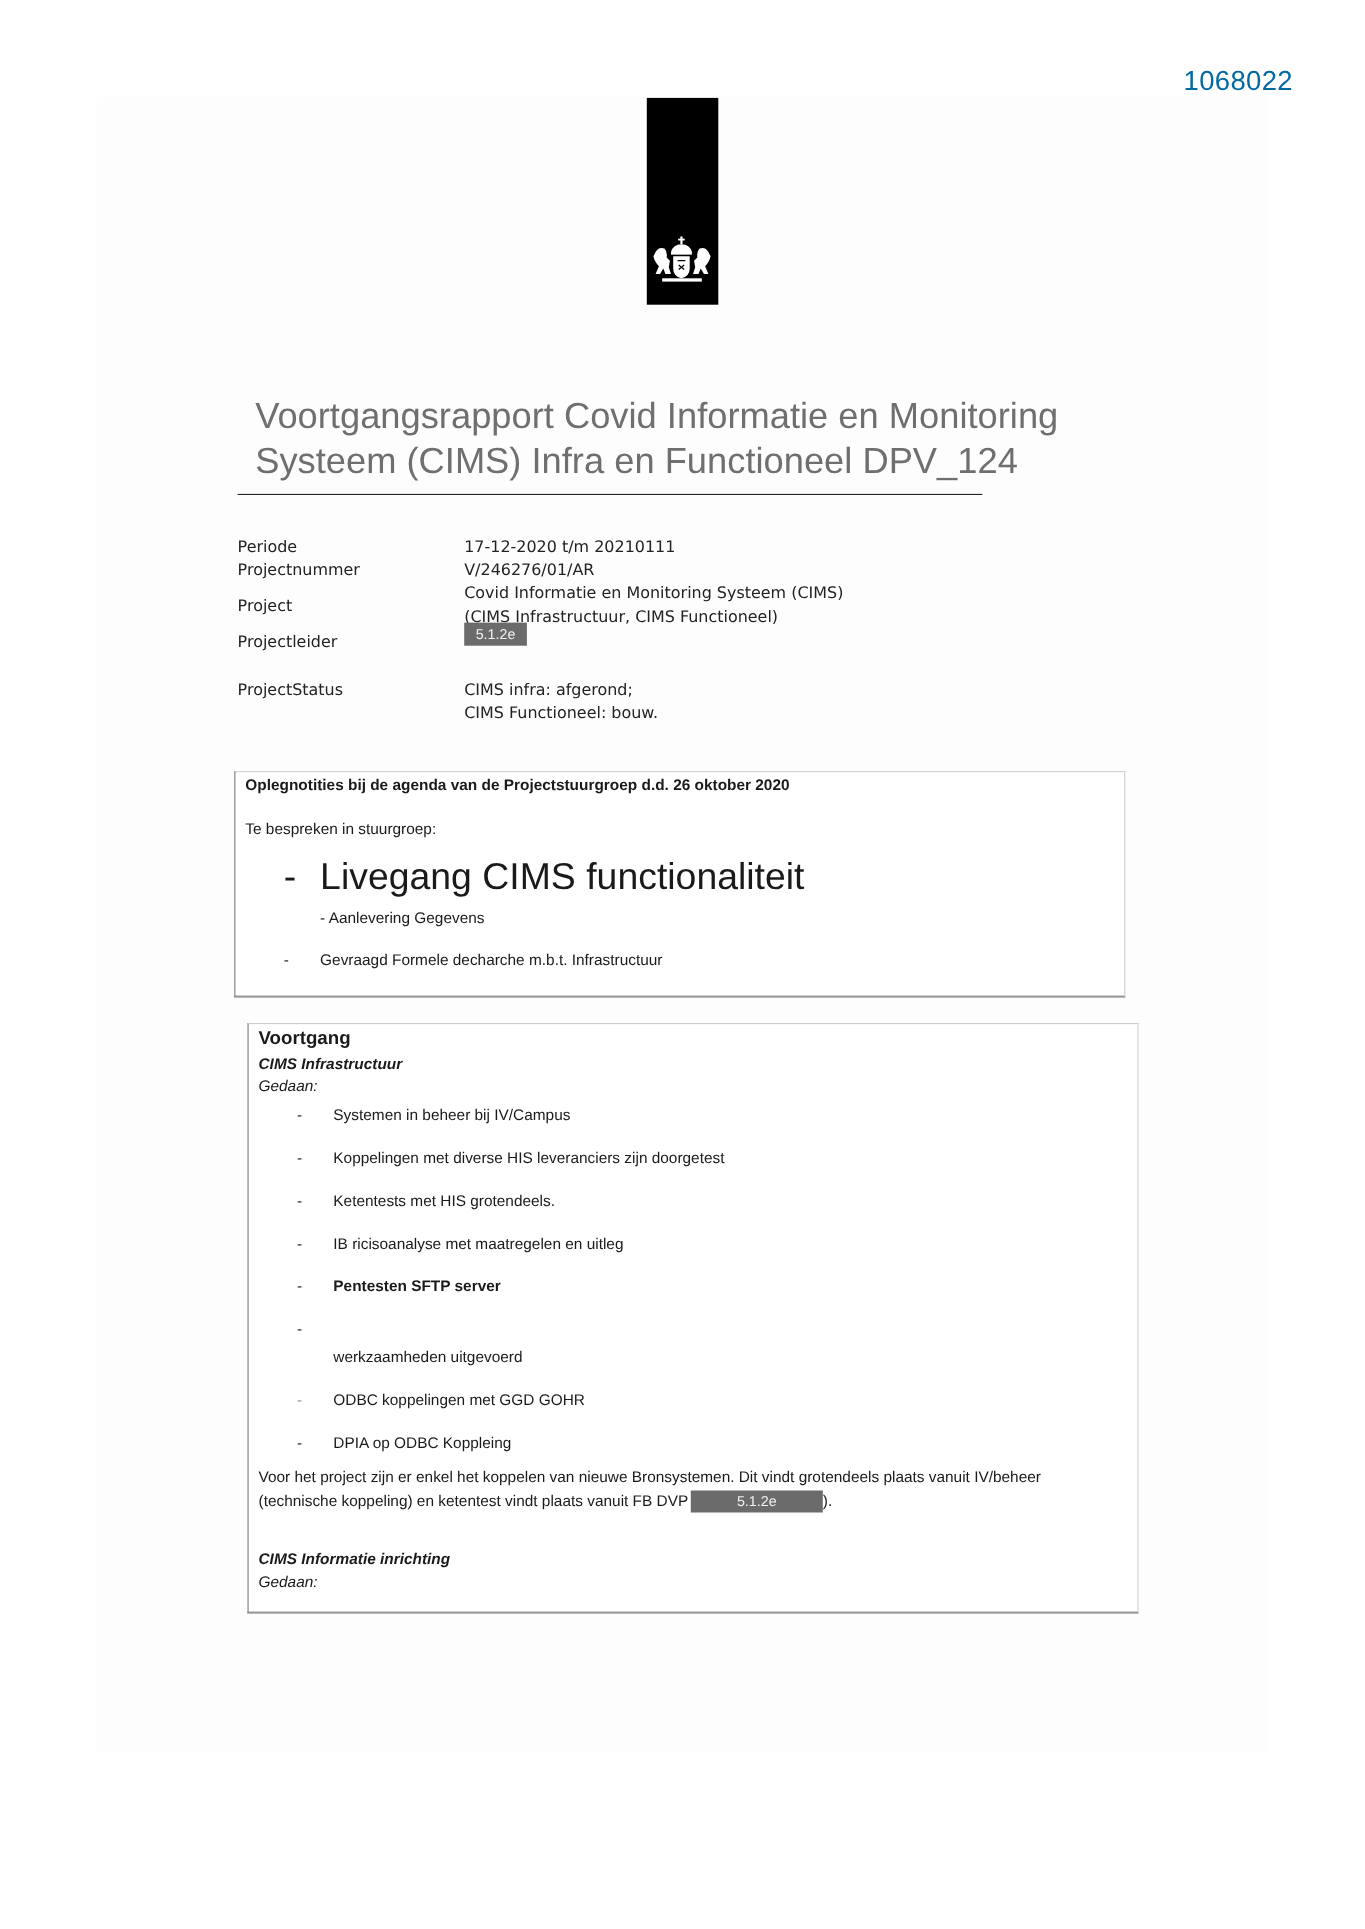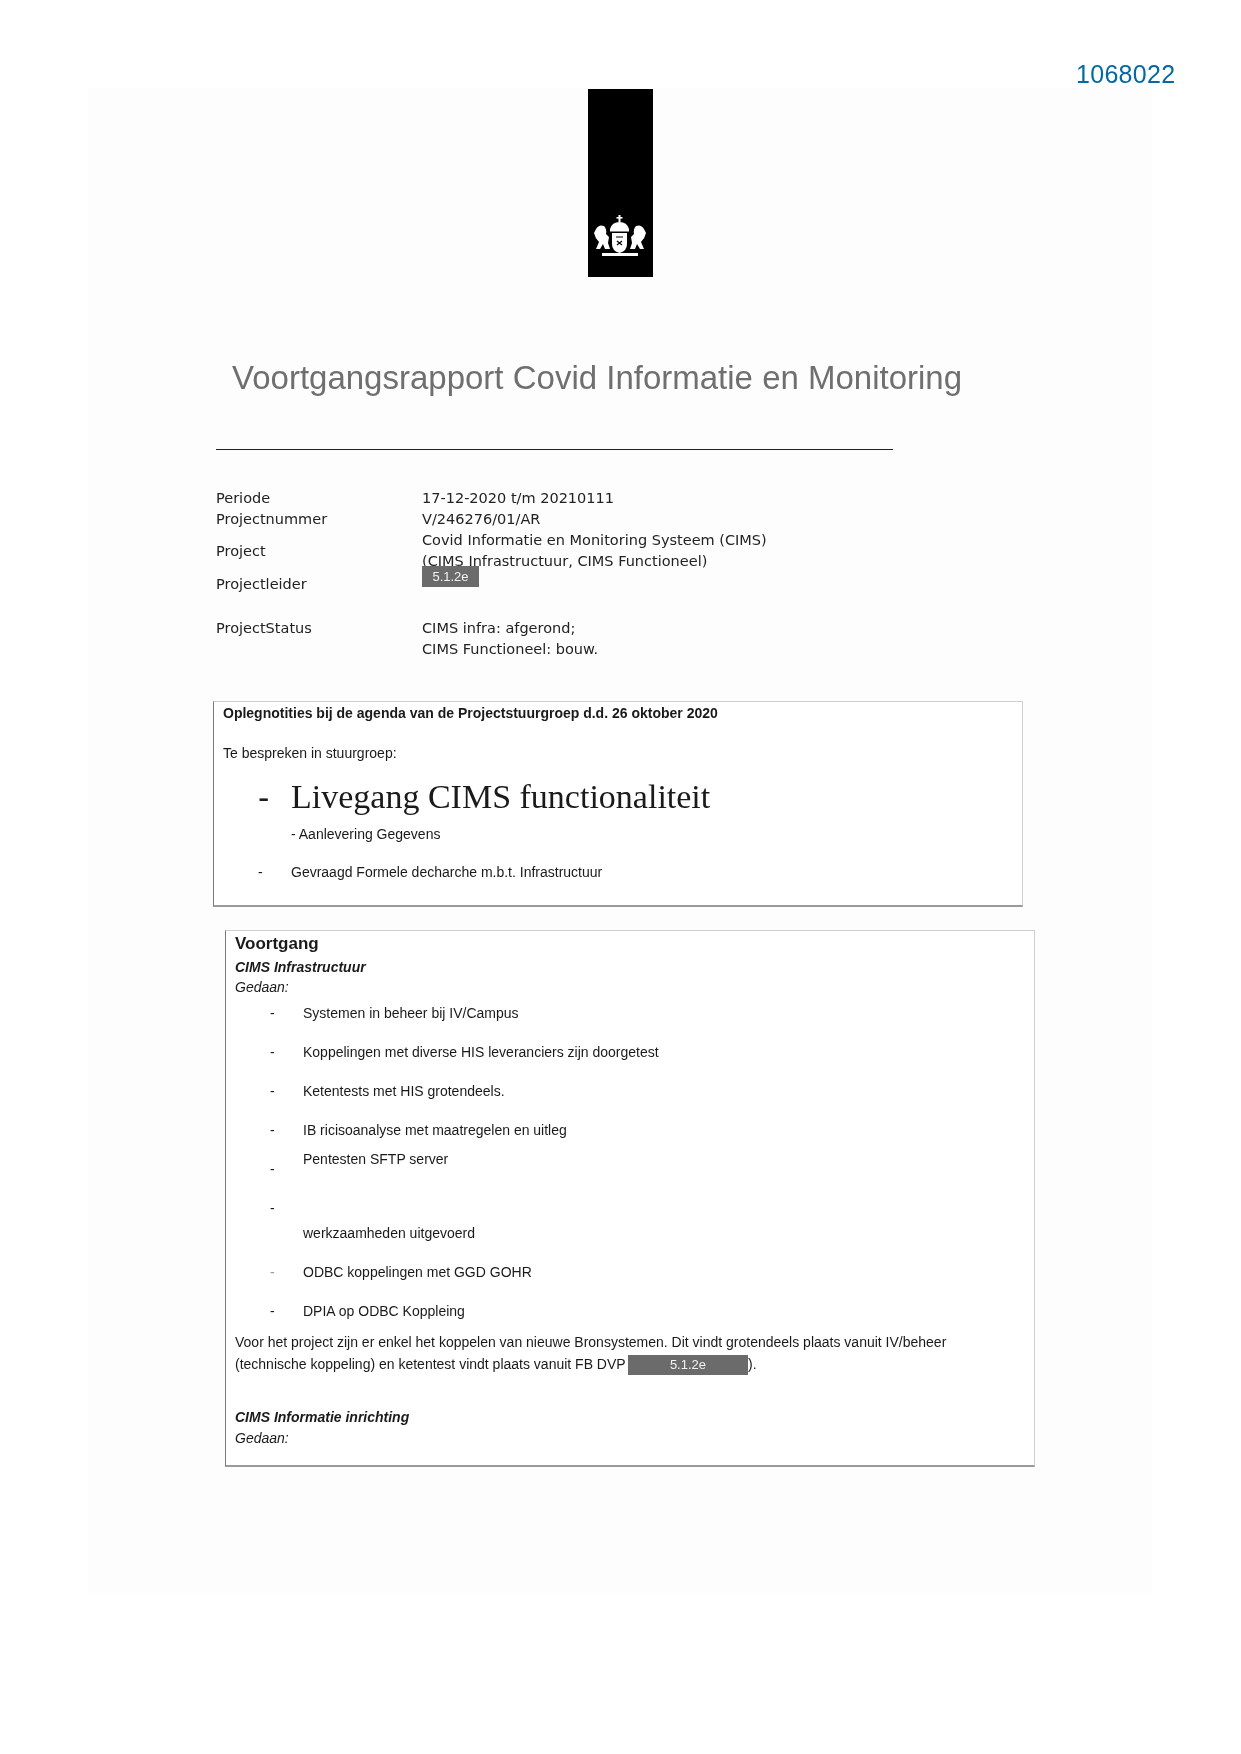--- a/index.html
+++ b/index.html
@@ -67,20 +67,21 @@
       <path d="M6 16 Q9 11 14 13 Q17 16 16 21 L19 24 L18 30 L20 36 L15 36 L13 31 L10 36 L6 36 L9 29 Q5 25 4 20 Z"></path>
       <path d="M54 16 Q51 11 46 13 Q43 16 44 21 L41 24 L42 30 L40 36 L45 36 L47 31 L50 36 L54 36 L51 29 Q55 25 56 20 Z"></path>
       <rect x="12" y="40" width="36" height="3"></rect>
     </g>
     <path d="M26 24 L33 24 M27 28 L32 32 M32 28 L27 32" stroke="#000" stroke-width="1.2"></path>
   </svg>
 </div>
 
 <h1 class="title">
   <span>Voortgangsrapport Covid Informatie en Monitoring</span><br>
+  <span>Systeem (CIMS) Infra en Functioneel DPV_124</span>
 </h1>
 <div class="title-rule"></div>
 
 <div class="meta">
   <div class="meta-row" style="top:0">
     <span class="meta-label">Periode</span>
     <span class="meta-value">17-12-2020 t/m 20210111</span>
   </div>
   <div class="meta-row" style="top:21px">
     <span class="meta-label">Projectnummer</span>
@@ -101,41 +102,41 @@
     <span class="meta-label">ProjectStatus</span>
     <span class="meta-value" style="top:0">CIMS infra: afgerond;</span>
     <span class="meta-value" style="top:21px">CIMS Functioneel:  bouw.</span>
   </div>
 </div>
 
 <div class="box box1">
   <div class="txt green-bold" style="left:9px;top:3px;font-size:14px;">Oplegnotities bij de agenda van de Projectstuurgroep d.d. 26 oktober 2020</div>
   <div class="txt sm" style="left:9px;top:43px;">Te bespreken in stuurgroep:</div>
   <div class="txt big-item" style="left:44px;top:76px;">-</div>
-  <div class="txt big-item" style="left:77px;top:76px;font-family:Liberation Serif, serif;">Livegang CIMS functionaliteit</div>
+  <div class="txt big-item" style="left:77px;top:76px;">Livegang CIMS functionaliteit</div>
   <div class="txt sm" style="left:77px;top:124px;">- Aanlevering Gegevens</div>
   <div class="txt sm" style="left:44px;top:162px;">-</div>
   <div class="txt sm" style="left:77px;top:162px;">Gevraagd Formele decharche m.b.t. Infrastructuur</div>
 </div>
 
 <div class="box box2">
   <div class="txt green-bold" style="left:9px;top:3px;font-size:17px;">Voortgang</div>
   <div class="txt sm bold-ital" style="left:9px;top:28px;">CIMS Infrastructuur</div>
   <div class="txt sm ital" style="left:9px;top:48px;">Gedaan:</div>
 
   <div class="txt sm" style="left:44px;top:74px;">-</div>
   <div class="txt sm" style="left:77px;top:74px;">Systemen in beheer bij IV/Campus</div>
   <div class="txt sm" style="left:44px;top:113px;">-</div>
   <div class="txt sm" style="left:77px;top:113px;">Koppelingen met diverse HIS leveranciers zijn doorgetest</div>
   <div class="txt sm" style="left:44px;top:152px;">-</div>
   <div class="txt sm" style="left:77px;top:152px;">Ketentests met HIS grotendeels.</div>
   <div class="txt sm" style="left:44px;top:191px;">-</div>
   <div class="txt sm" style="left:77px;top:191px;">IB ricisoanalyse met maatregelen en uitleg</div>
   <div class="txt sm" style="left:44px;top:230px;">-</div>
-  <div class="txt sm" style="left:77px;top:220px;">Pentesten SFTP server</div>
+  <div class="txt sm" style="left:77px;top:230px;font-weight:bold;">Pentesten SFTP server</div>
   <div class="txt sm" style="left:44px;top:269px;">-</div>
   <div class="txt sm" style="left:77px;top:294px;">werkzaamheden uitgevoerd</div>
   <div class="txt sm" style="left:44px;top:333px;color:#999;">-</div>
   <div class="txt sm" style="left:77px;top:333px;">ODBC koppelingen met GGD GOHR</div>
   <div class="txt sm" style="left:44px;top:372px;">-</div>
   <div class="txt sm" style="left:77px;top:372px;">DPIA op ODBC Koppleing</div>
 
   <div class="txt sm" style="left:9px;top:403px;">Voor het project zijn er enkel het koppelen van nieuwe Bronsystemen. Dit vindt grotendeels plaats vanuit IV/beheer</div>
   <div class="txt sm" style="left:9px;top:424px;">
     <span>(technische koppeling) en ketentest vindt plaats vanuit FB DVP (</span><span class="redact" style="width:120px;height:20px;line-height:20px;vertical-align:middle;margin-left:-6px;">5.1.2e</span><span>).</span>

